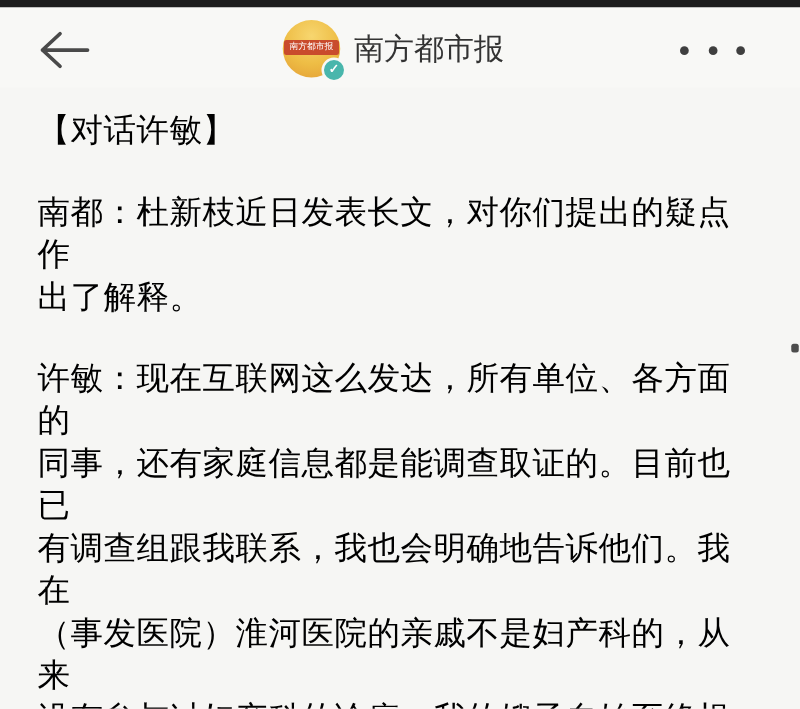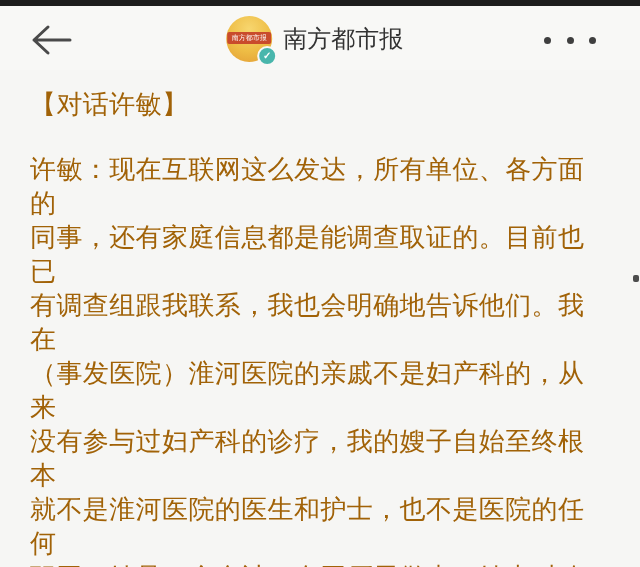--- a/index.html
+++ b/index.html
@@ -84,21 +84,21 @@
   }
   
   .article {
     padding: 17px 30px 0 30px;
   }
   .para {
     margin: 0 0 31px 0;
     font-size: 26px;
     line-height: 34px;
     letter-spacing: 0.4px;
-    color: #a16207;
+    color: #000000;
     white-space: pre-line; 
   }
   
   .edge-dot {
     position: absolute; right: 1px; top: 275px;
     width: 6px; height: 7px;
     border-radius: 2px;
     background: #4c4c4c;
   }
 </style>
@@ -128,20 +128,22 @@
   <button class="more-btn">
     <span class="dot"></span>
     <span class="dot"></span>
     <span class="dot"></span>
   </button>
 
 </div>
 
 <div class="article">
   <p class="para">【对话许敏】</p>
+  <p class="para">南都：杜新枝近日发表长文，对你们提出的疑点作
+出了解释。</p>
   <p class="para">许敏：现在互联网这么发达，所有单位、各方面的
 同事，还有家庭信息都是能调查取证的。目前也已
 有调查组跟我联系，我也会明确地告诉他们。我在
 （事发医院）淮河医院的亲戚不是妇产科的，从来
 没有参与过妇产科的诊疗，我的嫂子自始至终根本
 就不是淮河医院的医生和护士，也不是医院的任何
 职工。她是一个会计，在工厂里做事，她当时确实
 有来照顾我，因为我是我家最小的女孩，我们家人</p>
 </div>
 

